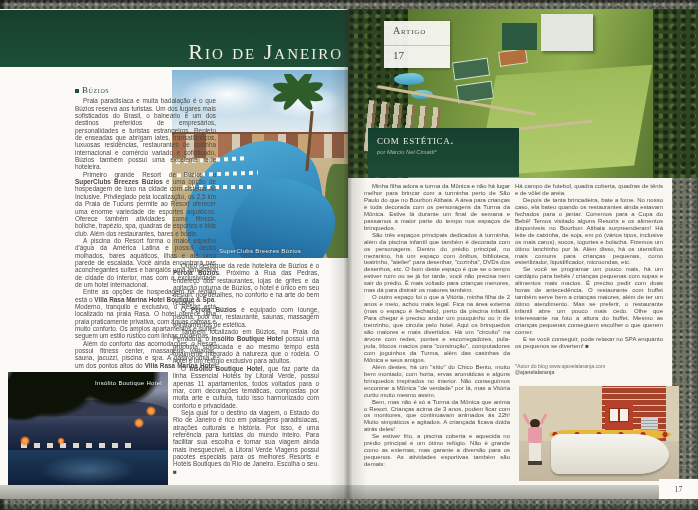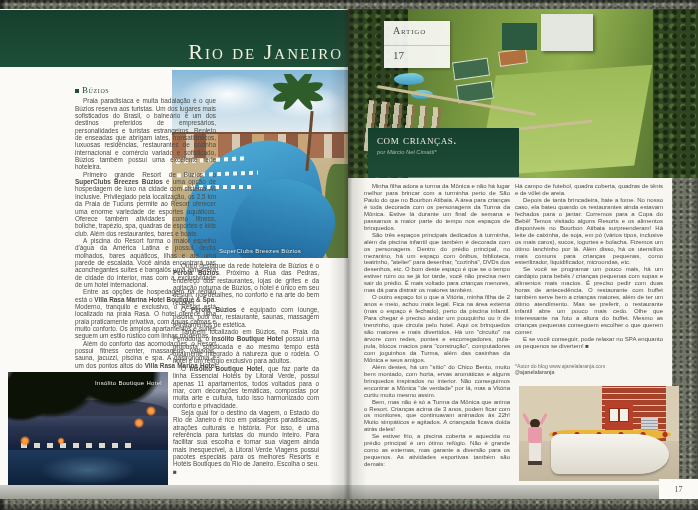--- a/index.html
+++ b/index.html
@@ -267,21 +267,21 @@
       <div class="ap-road r2"></div>
     </div>
 
     <div id="artigo-box">
       <div class="artigo-seam"></div>
       <div id="artigo-label">Artigo</div>
       <div id="artigo-number">17</div>
     </div>
 
     <div id="title-box">
-      <div class="tb-line">com crianças.</div>
+      <div class="tb-line">com estética.</div>
       <div id="byline">por Márcio Nel Cimatti*</div>
     </div>
 
 
     <div class="col" id="r-col1">
       <p>Minha filha adora a turma da Mônica e não há lugar melhor para brincar com a turminha perto de São Paulo do que no Bourbon Atibaia. A área para crianças é toda decorada com os personagens da Turma da Mônica. Estive lá durante um final de semana e passamos a maior parte do tempo nos espaços de brinquedos.</p>
       <p>São três espaços principais dedicados à turminha, além da piscina infantil que também é decorada com os personagens. Dentro do prédio principal, no mezanino, há um espaço com ônibus, biblioteca, teatrinho, "atelier" para desenhar, "cozinha", DVDs dos desenhos, etc. O bom deste espaço é que se o tempo estiver ruim ou se já for tarde, você não precisa nem sair do prédio. É mais voltado para crianças menores, mas dá para distrair os maiores também.</p>
       <p>O outro espaço foi o que a Vitória, minha filha de 2 anos e meio, achou mais legal. Fica na área externa (mas o espaço é fechado), perto da piscina infantil. Para chegar é preciso andar um pouquinho ou ir de trenzinho, que circula pelo hotel. Aqui os brinquedos são maiores e mais divertidos. Há um "circuito" na árvore com redes, pontes e escorregadores, pula-pula, blocos macios para "construção", computadores com joguinhos da Turma, além das casinhas da Mônica e seus amigos.</p>
       <p>Além destes, há um "sítio" do Chico Bento, muito bem montado, com horta, ervas aromáticas e alguns brinquedos inspirados no interior. Não conseguimos encontrar a Mônica "de verdade" por lá, mas a Vitória curtiu muito mesmo assim.</p>
       <p>Bem, mas não é só a Turma da Mônica que anima o Resort. Crianças acima de 3 anos, podem ficar com os monitores, que continuavam animados às 22h! Muito simpáticos e agitados. A criançada ficava doida atrás deles!</p>

